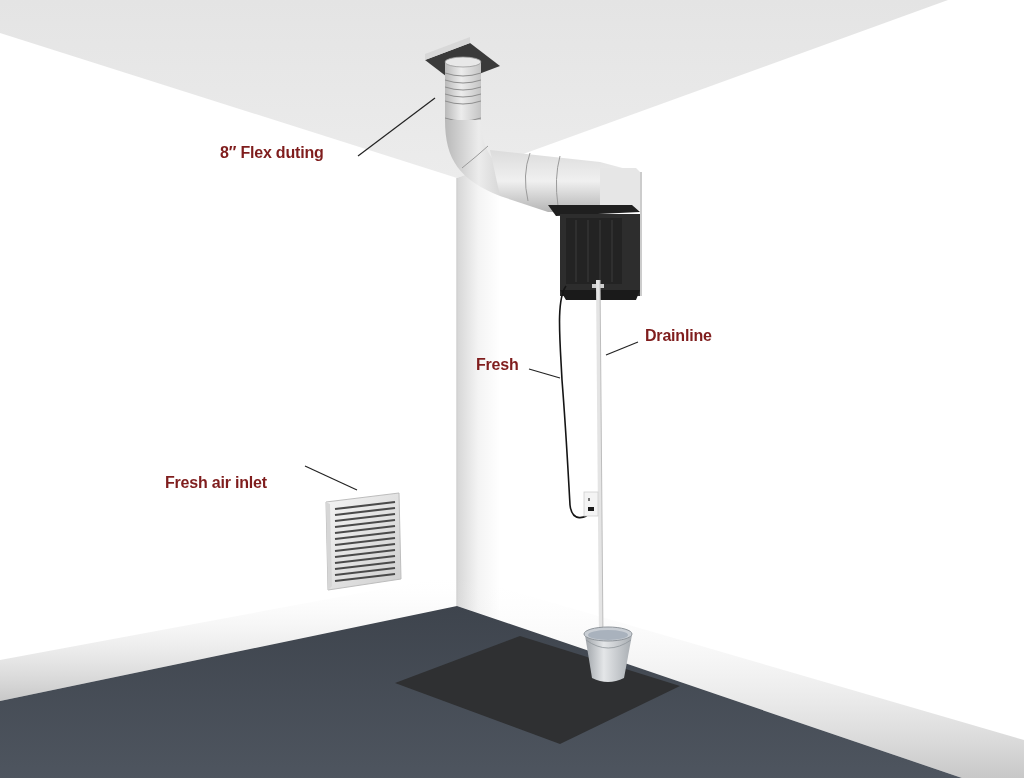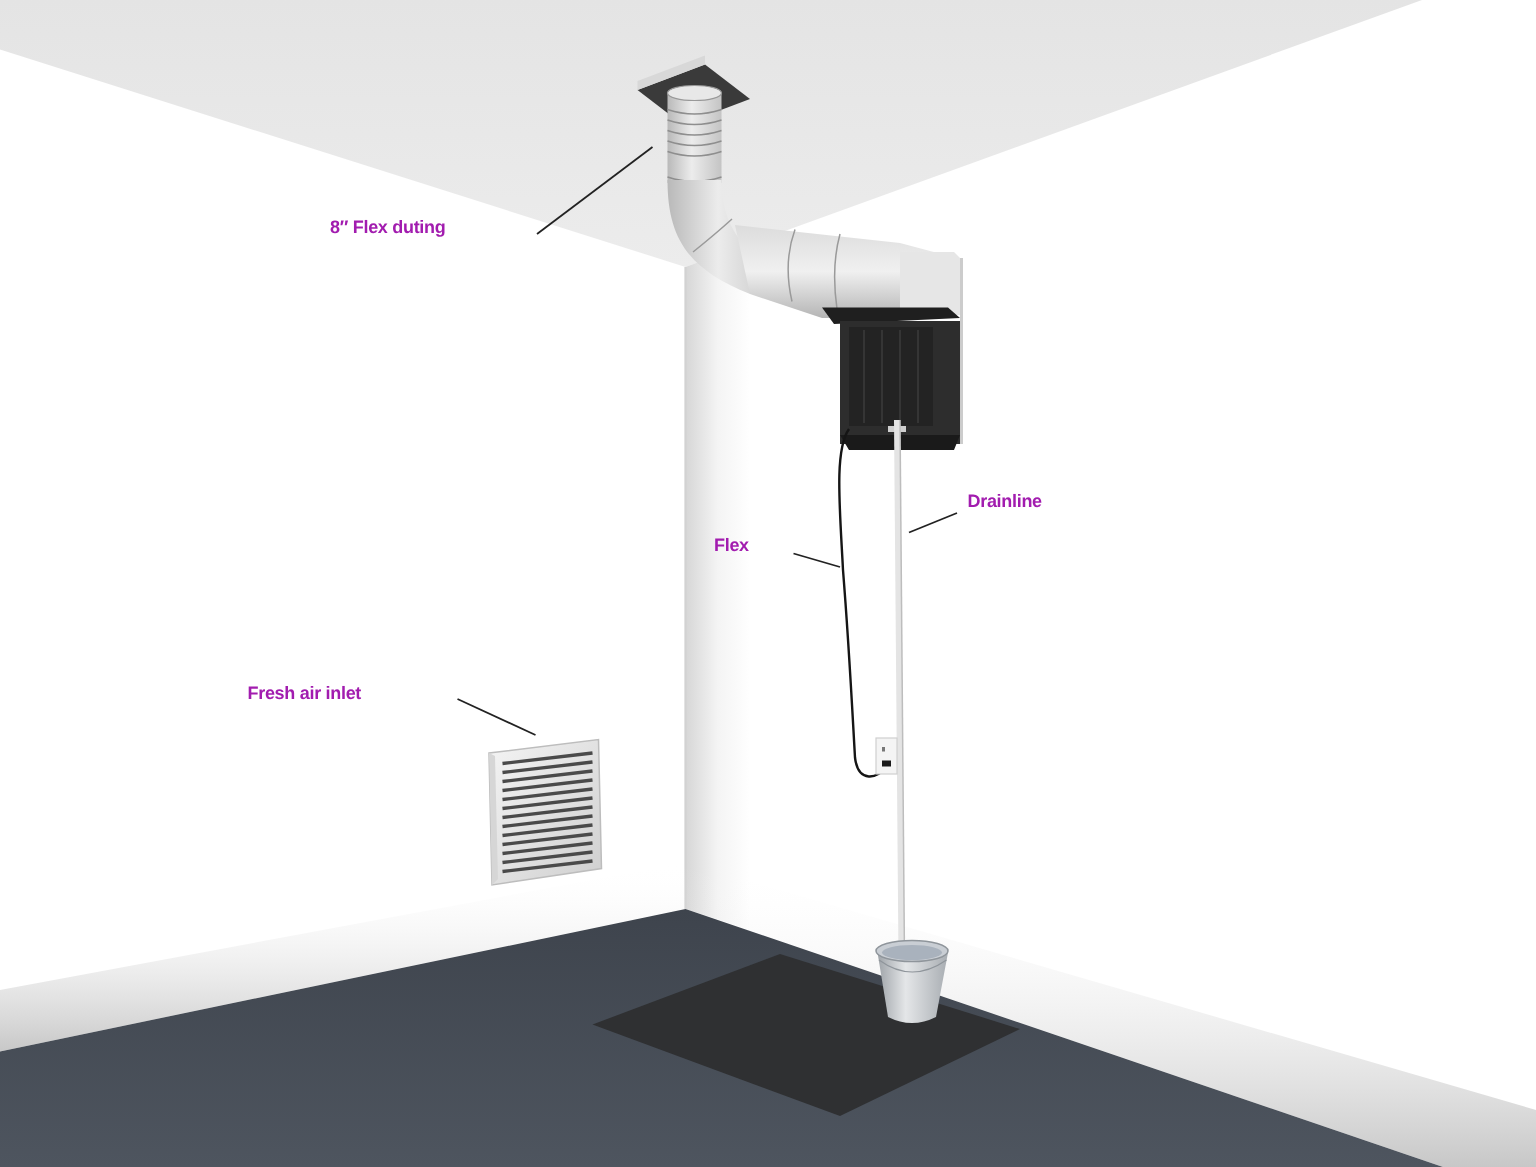--- a/index.html
+++ b/index.html
@@ -1,19 +1,19 @@
 <!DOCTYPE html>
 <html><head>
 <meta charset="utf-8">
 <style>
   html, body { margin: 0; padding: 0; background: #ffffff; }
   body { width: 1024px; height: 778px; overflow: hidden; position: relative;
          font-family: "Liberation Sans", "DejaVu Sans", sans-serif; }
   #scene { position: absolute; left: 0; top: 0; width: 1024px; height: 778px; }
-  .label { position: absolute; font-weight: bold; font-size: 12px; color: #a21caf;
+  .label { position: absolute; font-weight: bold; font-size: 16px; color: #7f1d1d;
            letter-spacing: -0.2px; white-space: nowrap; }
 </style>
 </head>
 <body>
 
 <svg id="scene" viewBox="0 0 1024 778" xmlns="http://www.w3.org/2000/svg">
   <defs>
     <linearGradient id="ceilGrad" x1="0" y1="0" x2="0" y2="1">
       <stop offset="0" stop-color="#e4e4e4"></stop>
       <stop offset="1" stop-color="#ececec"></stop>
@@ -145,14 +145,14 @@
   </g>
 
   <line x1="358" y1="156" x2="435" y2="98" stroke="#222" stroke-width="1.2"></line>
   <line x1="529" y1="369" x2="560" y2="378" stroke="#222" stroke-width="1.2"></line>
   <line x1="606" y1="355" x2="638" y2="342" stroke="#222" stroke-width="1.2"></line>
   <line x1="305" y1="466" x2="357" y2="490" stroke="#222" stroke-width="1.2"></line>
 </svg>
 
 <div class="label" style="left:220px; top:144px;">8″ Flex duting</div>
 <div class="label" style="left:645px; top:327px;">Drainline</div>
-<div class="label" style="left:476px; top:356px;">Flex</div>
-<div class="label" style="left:165px; top:455px;">Fresh air inlet</div>
+<div class="label" style="left:476px; top:356px;">Fresh</div>
+<div class="label" style="left:165px; top:474px;">Fresh air inlet</div>
 
 </body></html>

